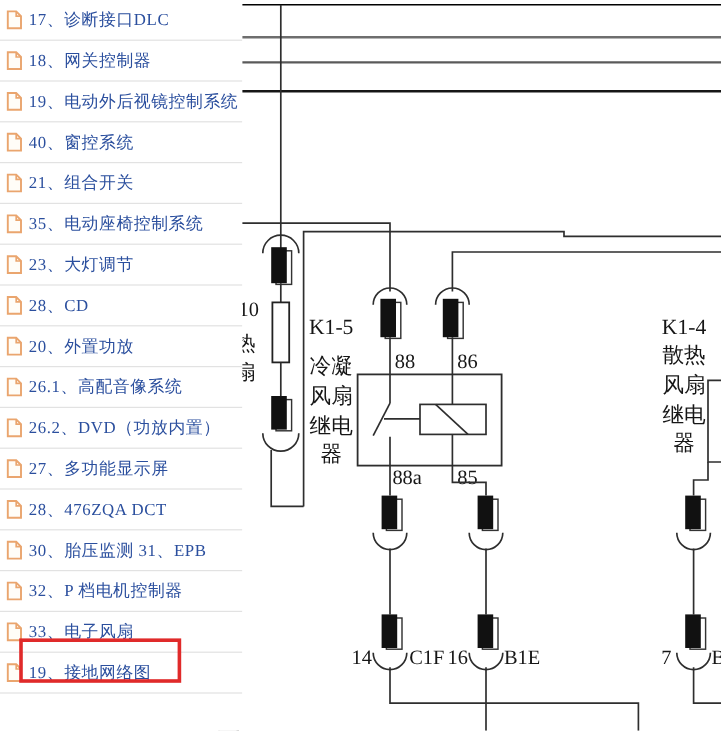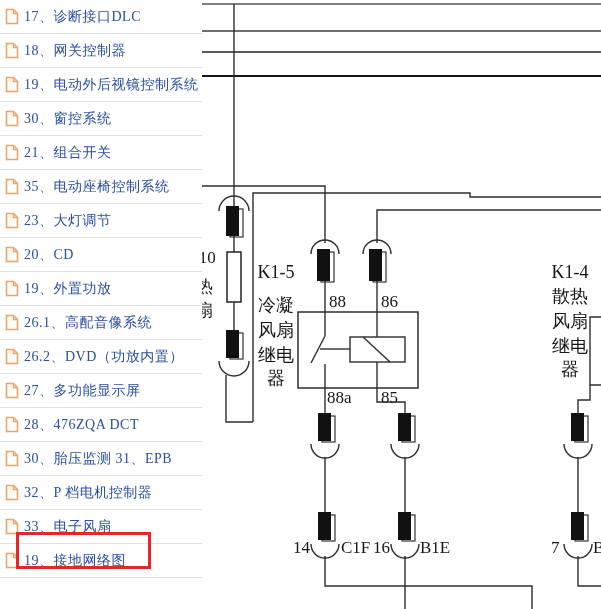--- a/index.html
+++ b/index.html
@@ -193,21 +193,21 @@
           <path d="M1.5 1.5 h7 l4 4 v10 h-11 z" fill="#fffdf8" stroke="#eaa56e" stroke-width="1.6"></path>
           <path d="M8.5 1.5 v4 h4" fill="none" stroke="#eaa56e" stroke-width="1.4"></path>
         </svg>
       <span class="lbl">19、电动外后视镜控制系统</span>
     </div>
     <div class="item">
       <svg class="doc" width="14" height="17" viewBox="0 0 14 17">
           <path d="M1.5 1.5 h7 l4 4 v10 h-11 z" fill="#fffdf8" stroke="#eaa56e" stroke-width="1.6"></path>
           <path d="M8.5 1.5 v4 h4" fill="none" stroke="#eaa56e" stroke-width="1.4"></path>
         </svg>
-      <span class="lbl">30、窗控系统</span>
+      <span class="lbl">40、窗控系统</span>
     </div>
     <div class="item">
       <svg class="doc" width="14" height="17" viewBox="0 0 14 17">
           <path d="M1.5 1.5 h7 l4 4 v10 h-11 z" fill="#fffdf8" stroke="#eaa56e" stroke-width="1.6"></path>
           <path d="M8.5 1.5 v4 h4" fill="none" stroke="#eaa56e" stroke-width="1.4"></path>
         </svg>
       <span class="lbl">21、组合开关</span>
     </div>
     <div class="item">
       <svg class="doc" width="14" height="17" viewBox="0 0 14 17">
@@ -221,28 +221,28 @@
           <path d="M1.5 1.5 h7 l4 4 v10 h-11 z" fill="#fffdf8" stroke="#eaa56e" stroke-width="1.6"></path>
           <path d="M8.5 1.5 v4 h4" fill="none" stroke="#eaa56e" stroke-width="1.4"></path>
         </svg>
       <span class="lbl">23、大灯调节</span>
     </div>
     <div class="item">
       <svg class="doc" width="14" height="17" viewBox="0 0 14 17">
           <path d="M1.5 1.5 h7 l4 4 v10 h-11 z" fill="#fffdf8" stroke="#eaa56e" stroke-width="1.6"></path>
           <path d="M8.5 1.5 v4 h4" fill="none" stroke="#eaa56e" stroke-width="1.4"></path>
         </svg>
-      <span class="lbl">20、CD</span>
-    </div>
-    <div class="item">
-      <svg class="doc" width="14" height="17" viewBox="0 0 14 17">
-          <path d="M1.5 1.5 h7 l4 4 v10 h-11 z" fill="#fffdf8" stroke="#eaa56e" stroke-width="1.6"></path>
-          <path d="M8.5 1.5 v4 h4" fill="none" stroke="#eaa56e" stroke-width="1.4"></path>
-        </svg>
-      <span class="lbl">19、外置功放</span>
+      <span class="lbl">28、CD</span>
+    </div>
+    <div class="item">
+      <svg class="doc" width="14" height="17" viewBox="0 0 14 17">
+          <path d="M1.5 1.5 h7 l4 4 v10 h-11 z" fill="#fffdf8" stroke="#eaa56e" stroke-width="1.6"></path>
+          <path d="M8.5 1.5 v4 h4" fill="none" stroke="#eaa56e" stroke-width="1.4"></path>
+        </svg>
+      <span class="lbl">20、外置功放</span>
     </div>
     <div class="item">
       <svg class="doc" width="14" height="17" viewBox="0 0 14 17">
           <path d="M1.5 1.5 h7 l4 4 v10 h-11 z" fill="#fffdf8" stroke="#eaa56e" stroke-width="1.6"></path>
           <path d="M8.5 1.5 v4 h4" fill="none" stroke="#eaa56e" stroke-width="1.4"></path>
         </svg>
       <span class="lbl">26.1、高配音像系统</span>
     </div>
     <div class="item">
       <svg class="doc" width="14" height="17" viewBox="0 0 14 17">

